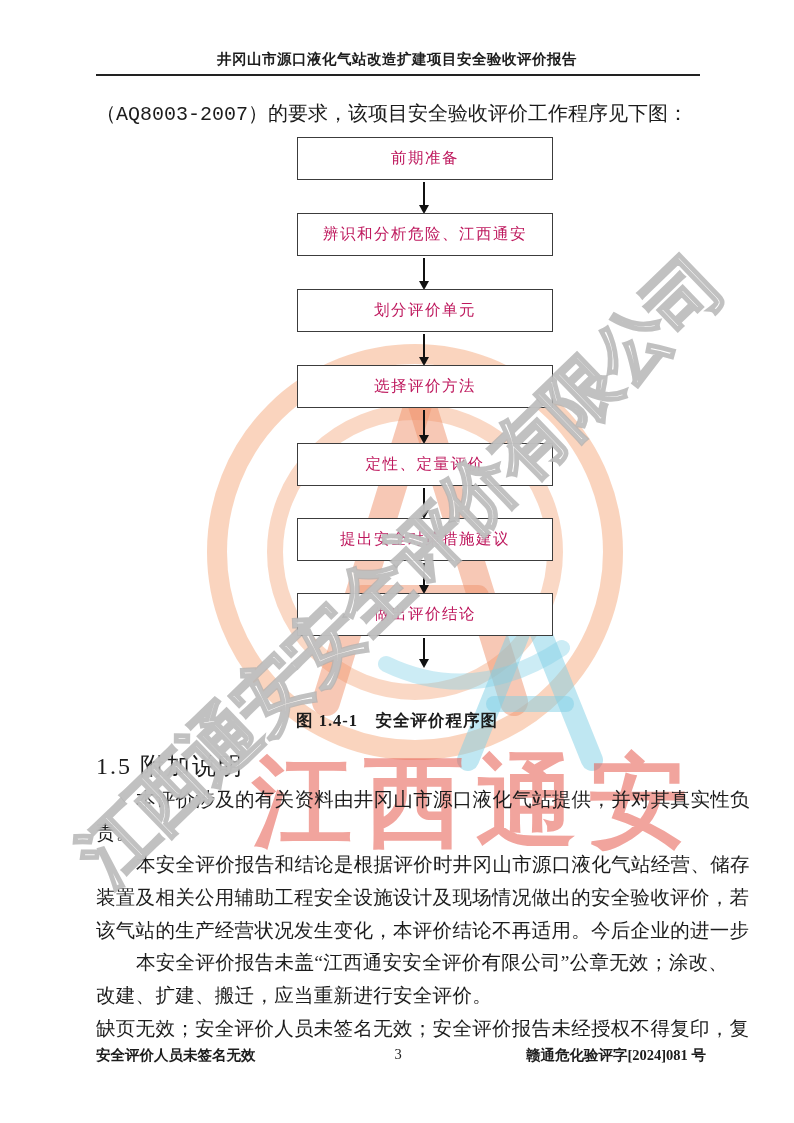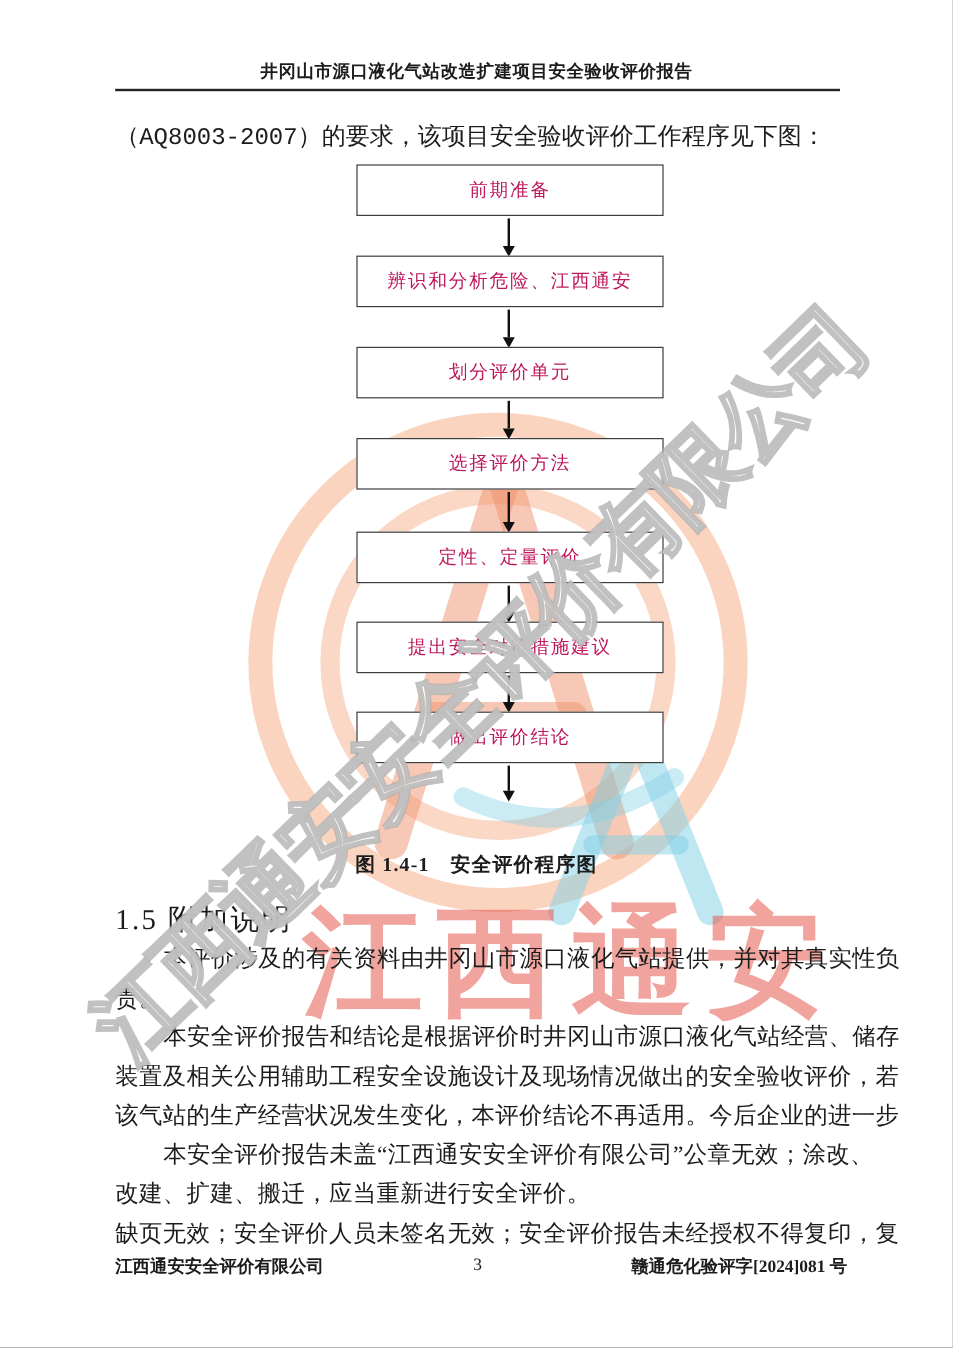--- a/index.html
+++ b/index.html
@@ -141,21 +141,21 @@
       <div class="bline">责。</div>
       <div class="bline indent">本安全评价报告和结论是根据评价时井冈山市源口液化气站经营、储存</div>
       <div class="bline">装置及相关公用辅助工程安全设施设计及现场情况做出的安全验收评价，若</div>
       <div class="bline">该气站的生产经营状况发生变化，本评价结论不再适用。今后企业的进一步</div>
       <div class="bline indent">本安全评价报告未盖“江西通安安全评价有限公司”公章无效；涂改、</div>
       <div class="bline">改建、扩建、搬迁，应当重新进行安全评价。</div>
       <div class="bline">缺页无效；安全评价人员未签名无效；安全评价报告未经授权不得复印，复</div>
     </div>
 
     <div class="pg-footer">
-      <span class="f-left">江西通安安全评价有限公司</span>
+      <span class="f-left">安全评价人员未签名无效</span>
       <span class="f-page">3</span>
       <span class="f-right">赣通危化验评字[2024]081 号</span>
     </div>
 
   </div>
 
   <div class="wm-over">
     <span class="wm-char" style="left:78px;top:803px">江</span>
     <span class="wm-char" style="left:129px;top:753px">西</span>
     <span class="wm-char" style="left:181px;top:703px">通</span>

